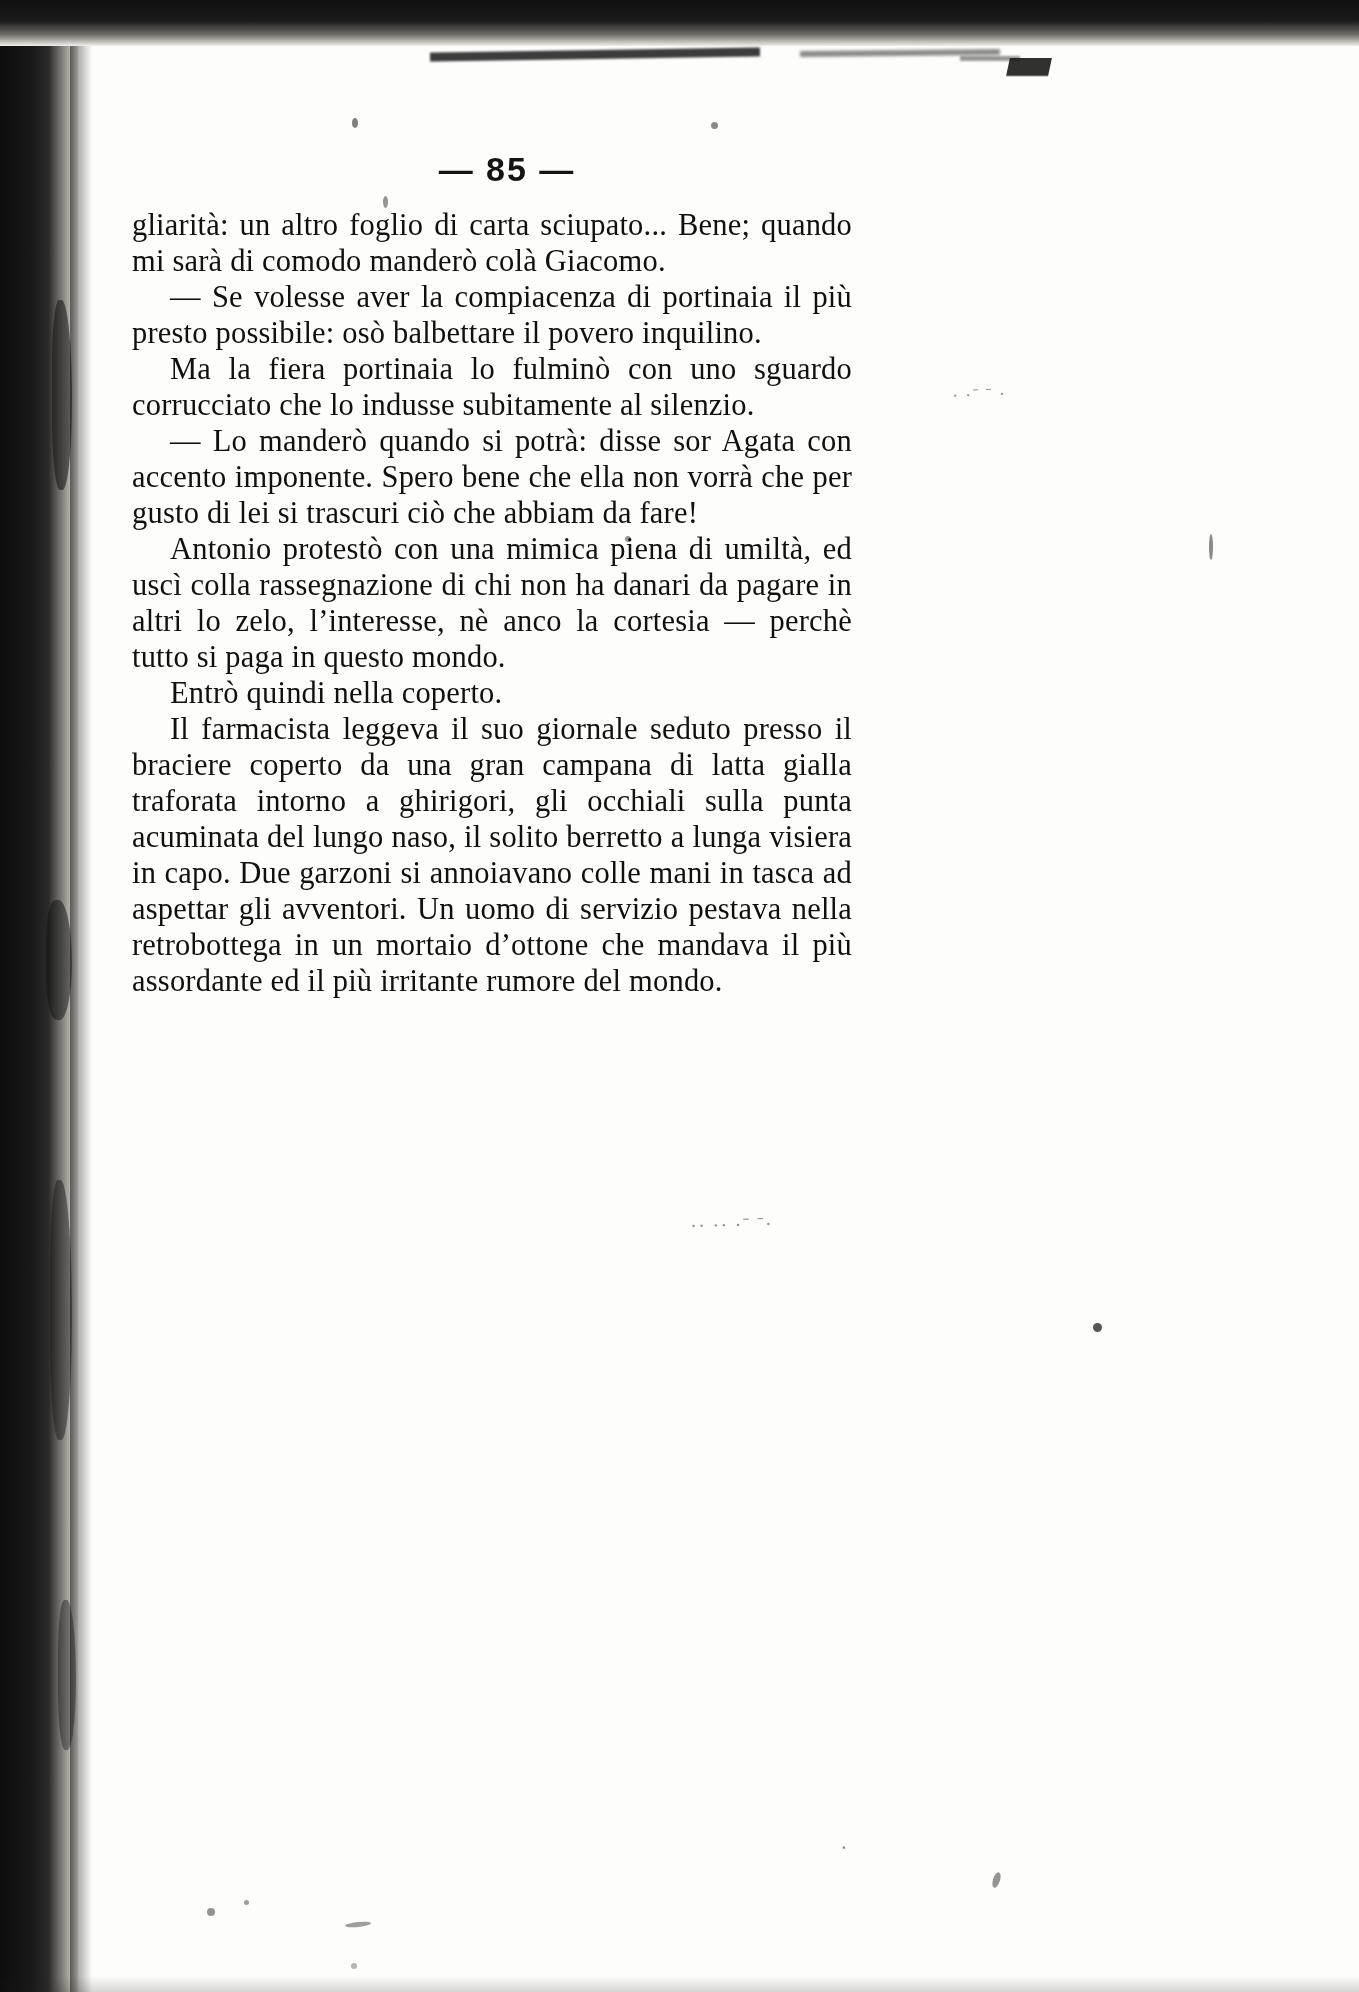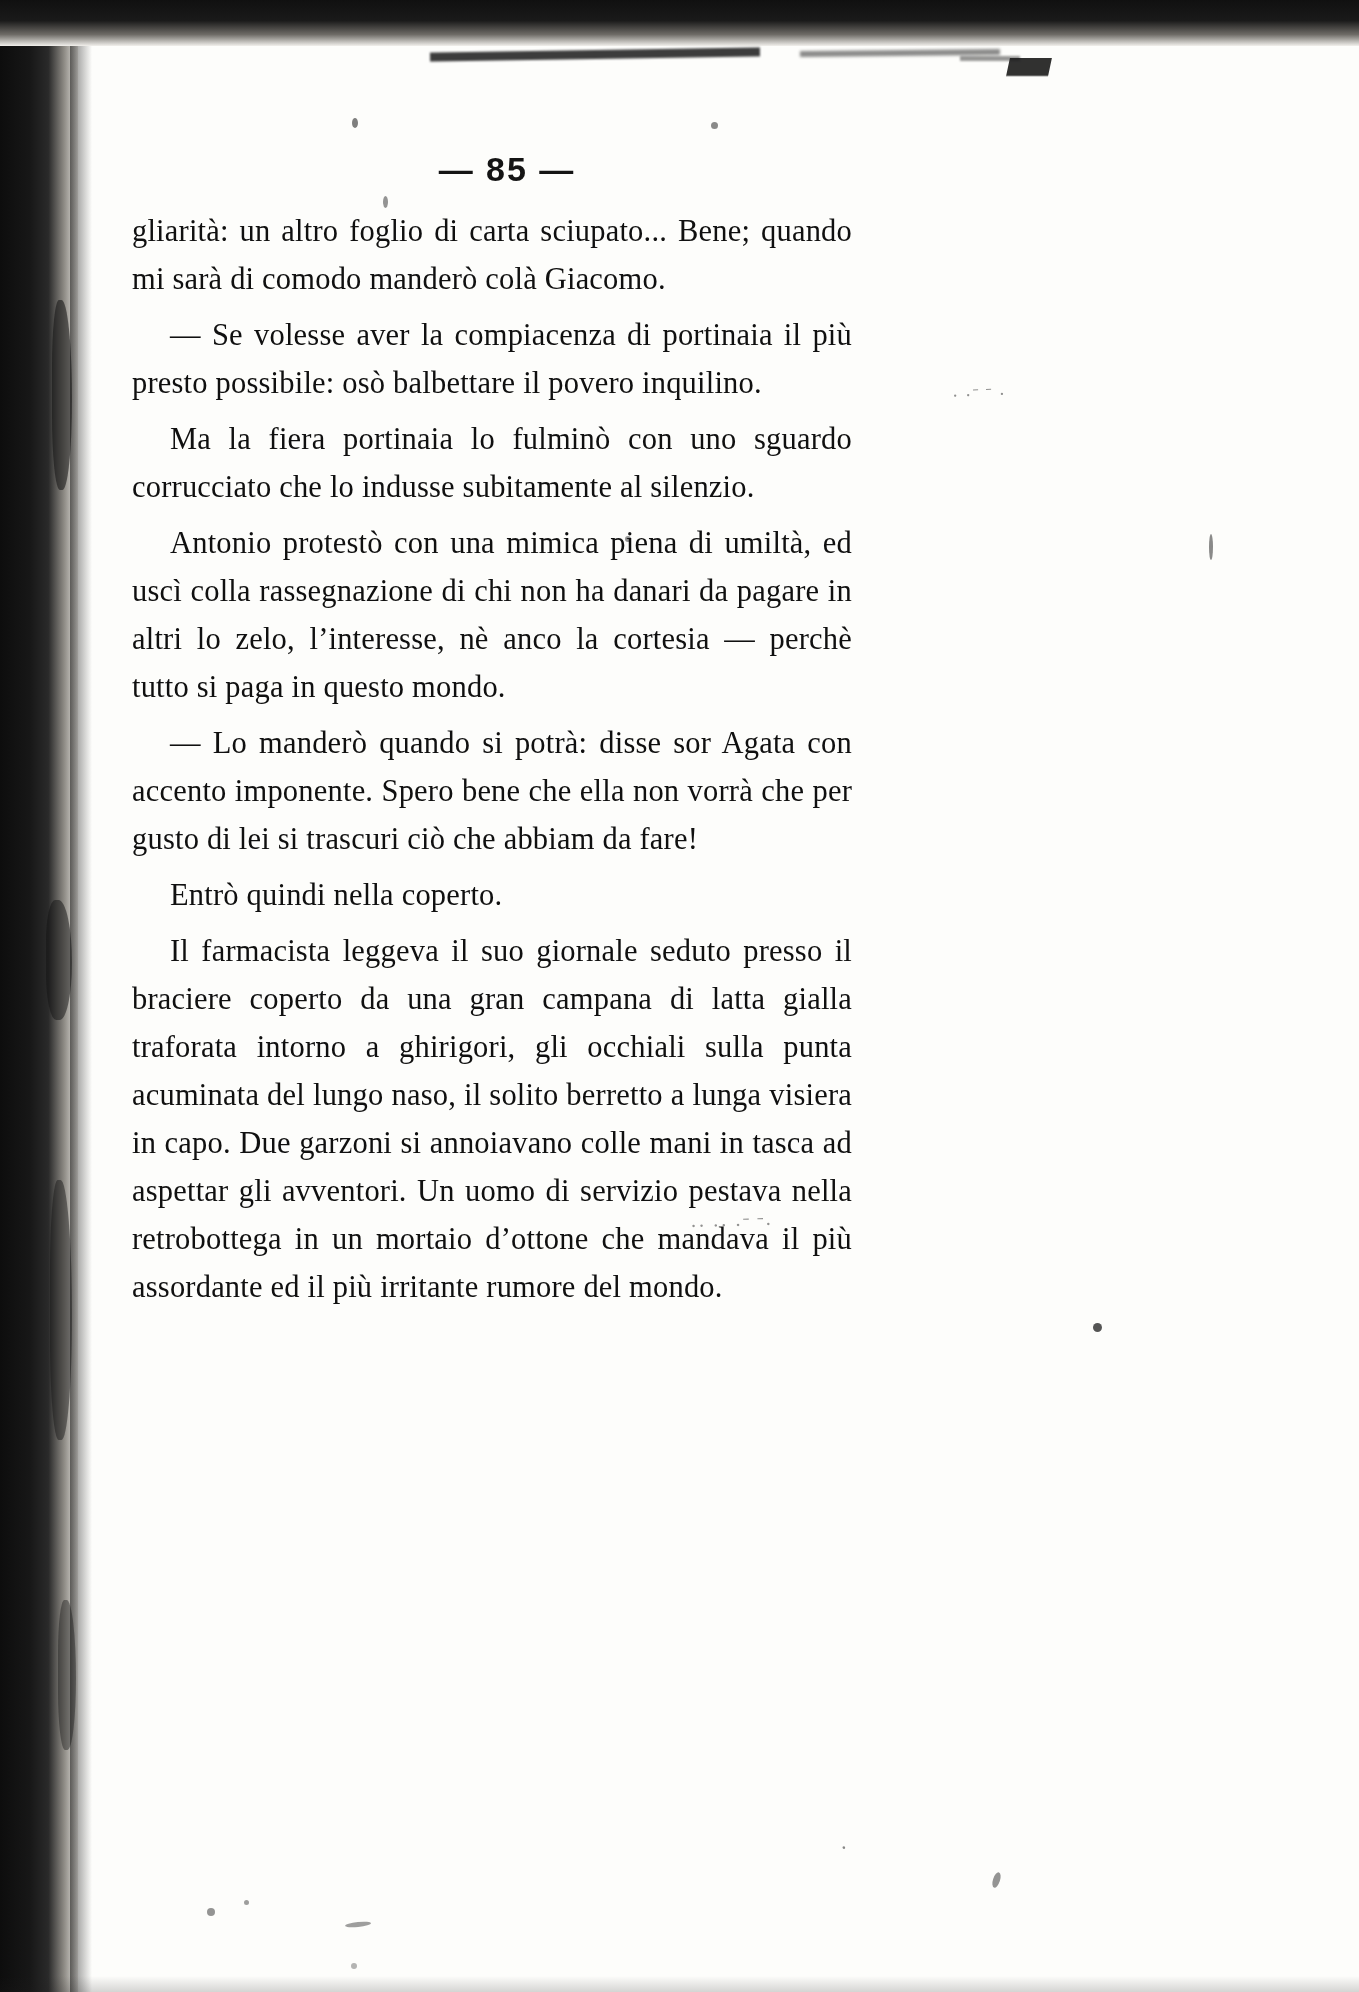--- a/index.html
+++ b/index.html
@@ -107,23 +107,23 @@
     font-size: 34px;
     font-weight: 700;
     letter-spacing: 2px;
     color: #141414;
     margin: 0 0 18px 0;
     padding-left: 30px;
     font-family: Liberation Sans, sans-serif;
   }
 
   .para {
-    margin: 8px 0 0 0;
+    margin: 0 0 0 0;
     font-size: 30.5px;
-    line-height: 48px;
+    line-height: 36px;
     color: #101010;
     text-align: justify;
     text-justify: inter-word;
     font-family: "Liberation Serif", serif;
     letter-spacing: 0.2px;
     -webkit-font-smoothing: none;
   }
   .para.indent { text-indent: 38px; }
   .para:last-child { margin-bottom: 0; }
 
@@ -189,22 +189,22 @@
   <div class="speck sp9"></div>
   <div class="speck sp10"></div>
   <div class="speck sp11"></div>
 
   <div class="text-column">
     <div class="page-number">— 85 —</div>
 
     <p class="para">gliarità: un altro foglio di carta sciupato... Bene; quando mi sarà di comodo manderò colà Giacomo.</p>
     <p class="para indent">— Se volesse aver la compiacenza di portinaia il più presto possibile: osò balbettare il povero inquilino.</p>
     <p class="para indent">Ma la fiera portinaia lo fulminò con uno sguardo corrucciato che lo indusse subitamente al silenzio.</p>
+    <p class="para indent">— Lo manderò quando si potrà: disse sor Agata con accento imponente. Spero bene che ella non vorrà che per gusto di lei si trascuri ciò che abbiam da fare!</p>
     <p class="para indent">Antonio protestò con una mimica piena di umiltà, ed uscì colla rassegnazione di chi non ha danari da pagare in altri lo zelo, l’interesse, nè anco la cortesia — perchè tutto si paga in questo mondo.</p>
-    <p class="para indent">— Lo manderò quando si potrà: disse sor Agata con accento imponente. Spero bene che ella non vorrà che per gusto di lei si trascuri ciò che abbiam da fare!</p>
     <p class="para indent">Entrò quindi nella coperto.</p>
     <p class="para indent">Il farmacista leggeva il suo giornale seduto presso il braciere coperto da una gran campana di latta gialla traforata intorno a ghirigori, gli occhiali sulla punta acuminata del lungo naso, il solito berretto a lunga visiera in capo. Due garzoni si annoiavano colle mani in tasca ad aspettar gli avventori. Un uomo di servizio pestava nella retrobottega in un mortaio d’ottone che mandava il più assordante ed il più irritante rumore del mondo.</p>
   </div>
 
   <div class="smudge m1">· ·⁻ ⁻ ·</div>
   <div class="smudge m2">·· ··  ·⁻ ⁻·</div>
   <div class="smudge m3">·</div>
 
 </div>
 

